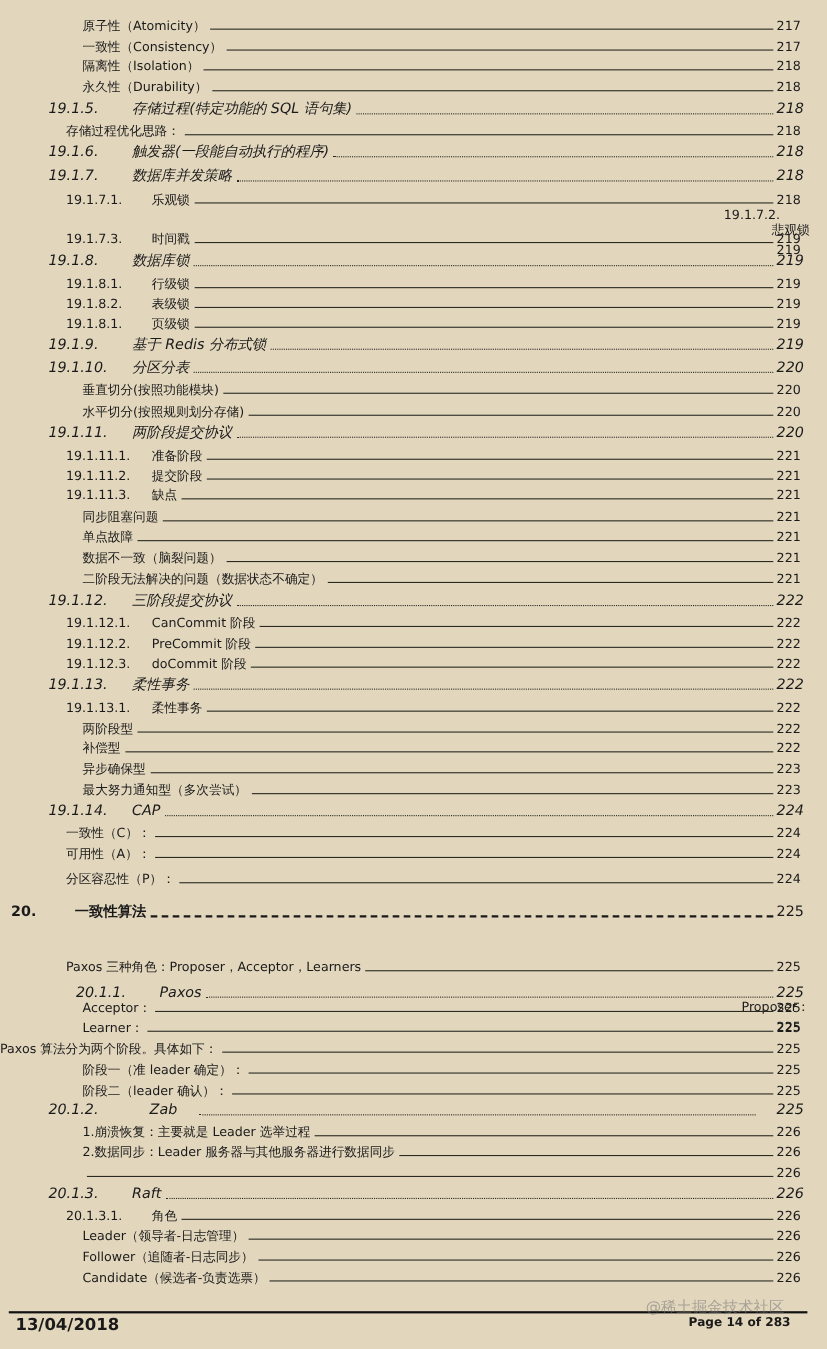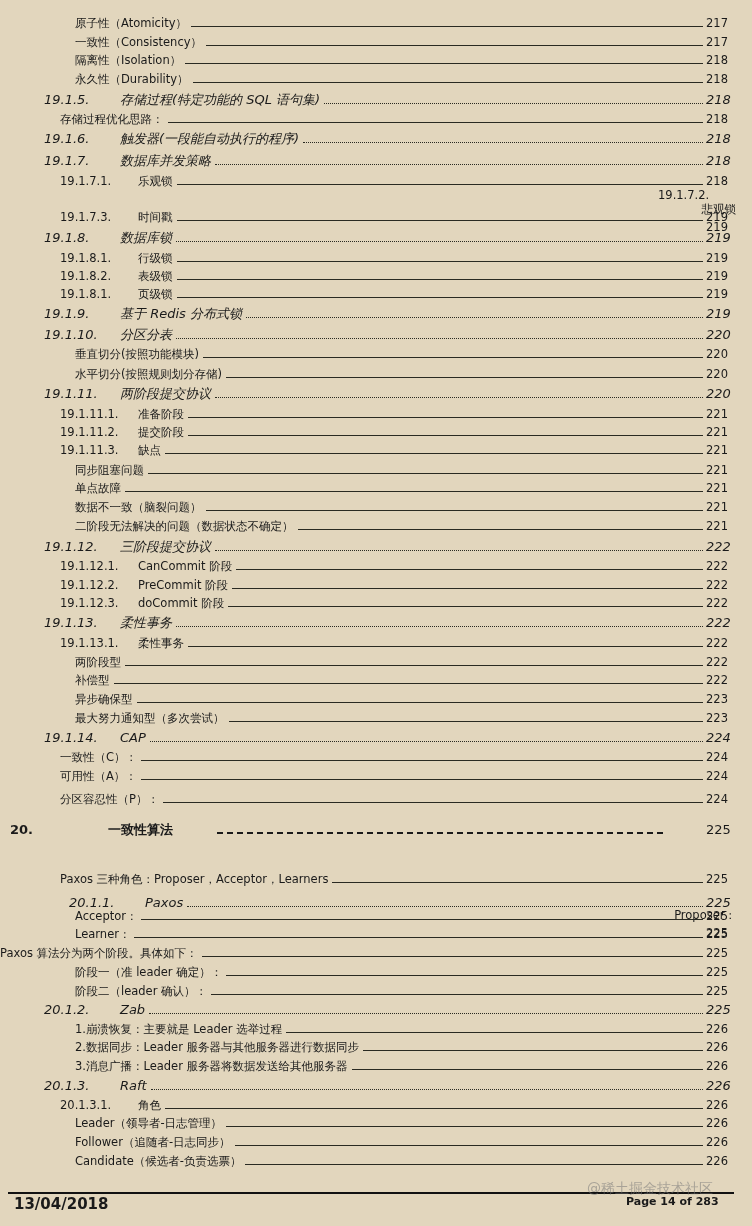--- a/index.html
+++ b/index.html
@@ -273,21 +273,21 @@
     <div class="row l4" style="top: 753px; padding-left: 60px; box-sizing: border-box; padding-right: 16px;">
       <span class="title">可用性（A）：</span>
       <span class="leader"></span>
       <span class="page">224</span>
     </div>
     <div class="row l4" style="top: 776px; padding-left: 60px; box-sizing: border-box; padding-right: 16px;">
       <span class="title">分区容忍性（P）：</span>
       <span class="leader"></span>
       <span class="page">224</span>
     </div>
-    <div class="row h1" style="top: 807px; padding-left: 10px; box-sizing: border-box; padding-right: 16px; gap: 40px;">
+    <div class="row h1" style="top: 807px; padding-left: 10px; box-sizing: border-box; padding-right: 16px;">
       <span class="num" style="min-width: 58px;">20.</span>
       <span class="title">一致性算法</span>
       <span class="leader"></span>
       <span class="page">225</span>
     </div>
     <div class="row h2" style="top: 837px; padding-left: 69px; box-sizing: border-box; padding-right: 16px; margin-top: 43px;">
       <span class="num" style="min-width: 76px;">20.1.1.</span>
       <span class="title">Paxos</span>
       <span class="leader"></span>
       <span class="page">225</span>
@@ -320,38 +320,37 @@
     <div class="row l4" style="top: 949px; padding-left: 75px; box-sizing: border-box; padding-right: 16px;">
       <span class="title">阶段一（准 leader 确定）：</span>
       <span class="leader"></span>
       <span class="page">225</span>
     </div>
     <div class="row l4" style="top: 968px; padding-left: 75px; box-sizing: border-box; padding-right: 16px;">
       <span class="title">阶段二（leader 确认）：</span>
       <span class="leader"></span>
       <span class="page">225</span>
     </div>
-    <div class="row h2" style="top: 987px; padding-left: 44px; box-sizing: border-box; padding-right: 16px;">
+    <div class="row h2" style="top: 987px; padding-left: 44px; box-sizing: border-box; padding-right: 16px; gap: 16px;">
       <span class="num" style="min-width: 76px;">20.1.2.</span>
       <span class="title">Zab</span>
       <span class="leader"></span>
       <span class="page">225</span>
     </div>
     <div class="row l4" style="top: 1006px; padding-left: 75px; box-sizing: border-box; padding-right: 16px;">
       <span class="title">1.崩溃恢复：主要就是 Leader 选举过程</span>
       <span class="leader"></span>
       <span class="page">226</span>
     </div>
     <div class="row l4" style="top: 1024px; padding-left: 75px; box-sizing: border-box; padding-right: 16px;">
       <span class="title">2.数据同步：Leader 服务器与其他服务器进行数据同步</span>
       <span class="leader"></span>
       <span class="page">226</span>
     </div>
     <div class="row l4" style="top: 1043px; padding-left: 75px; box-sizing: border-box; padding-right: 16px;">
-      <span class="title">3.消息广播：Leader 服务器将数据发送给其他服务器</span>
       <span class="leader"></span>
       <span class="page">226</span>
     </div>
     <div class="row h2" style="top: 1063px; padding-left: 44px; box-sizing: border-box; padding-right: 16px;">
       <span class="num" style="min-width: 76px;">20.1.3.</span>
       <span class="title">Raft</span>
       <span class="leader"></span>
       <span class="page">226</span>
     </div>
     <div class="row l3" style="top: 1082px; padding-left: 60px; box-sizing: border-box; padding-right: 16px;">

